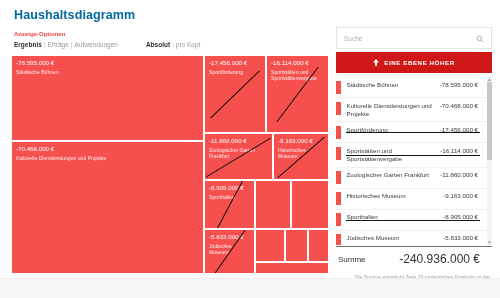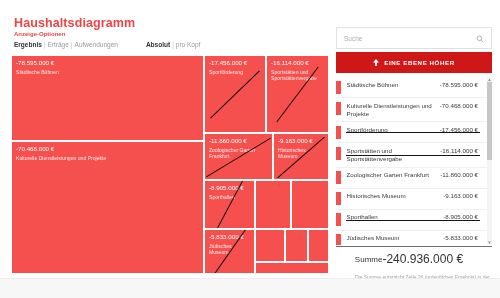--- a/index.html
+++ b/index.html
@@ -6,22 +6,22 @@
   html, body {
     width: 500px; height: 298px;
     font-family: "Liberation Sans", sans-serif;
     background: #ffffff;
     overflow: hidden;
   }
   #app { position: relative; width: 500px; height: 298px; background:#fff; }
 
   
   .page-title {
-    position: absolute; left: 14px; top: 16px;
-    font-size: 12.5px; font-weight: bold; color: #ef4444;
+    position: absolute; left: 14px; top: 8px;
+    font-size: 12.5px; font-weight: bold; color: #0369a1;
     letter-spacing: .1px;
   }
   .opt-label {
     position: absolute; left: 14px; top: 31px;
     font-size: 6px; font-weight: bold; color: #ef4444;
   }
   .opt-row {
     position: absolute; left: 14px; top: 41px;
     font-size: 6.5px; color: #9a9a9a; white-space: nowrap;
   }
@@ -127,21 +127,21 @@
   .scrollthumb {
     position: absolute; right: 0; top: 5px; width: 5px; height: 78px;
     background: #c6c6c6;
   }
   .scroll-arrow {
     position: absolute; right: 0px; width: 5px; text-align: center;
     font-size: 4.5px; color: #8e8e8e; line-height: 5px;
   }
   .sum-row {
     margin-top: 1px; border-top: 1.2px solid #6f6f6f;
-    display: flex; justify-content: center; align-items: center;
+    display: flex; justify-content: space-between; align-items: center;
     padding: 5px 12px 5px 2px;
   }
   .sum-row .sum-label { font-size: 8px; color: #333; }
   .sum-row .sum-value { font-size: 12px; color: #333; white-space: nowrap; }
   .footnote {
     margin-top: 3px; padding-left: 18px; padding-right: 2px;
     font-size: 5px; color: #9d9d9d; line-height: 6.6px; text-align: right;
   }
   .bottom-strip {
     position: absolute; left: 0; top: 278px; width: 500px; height: 20px;

